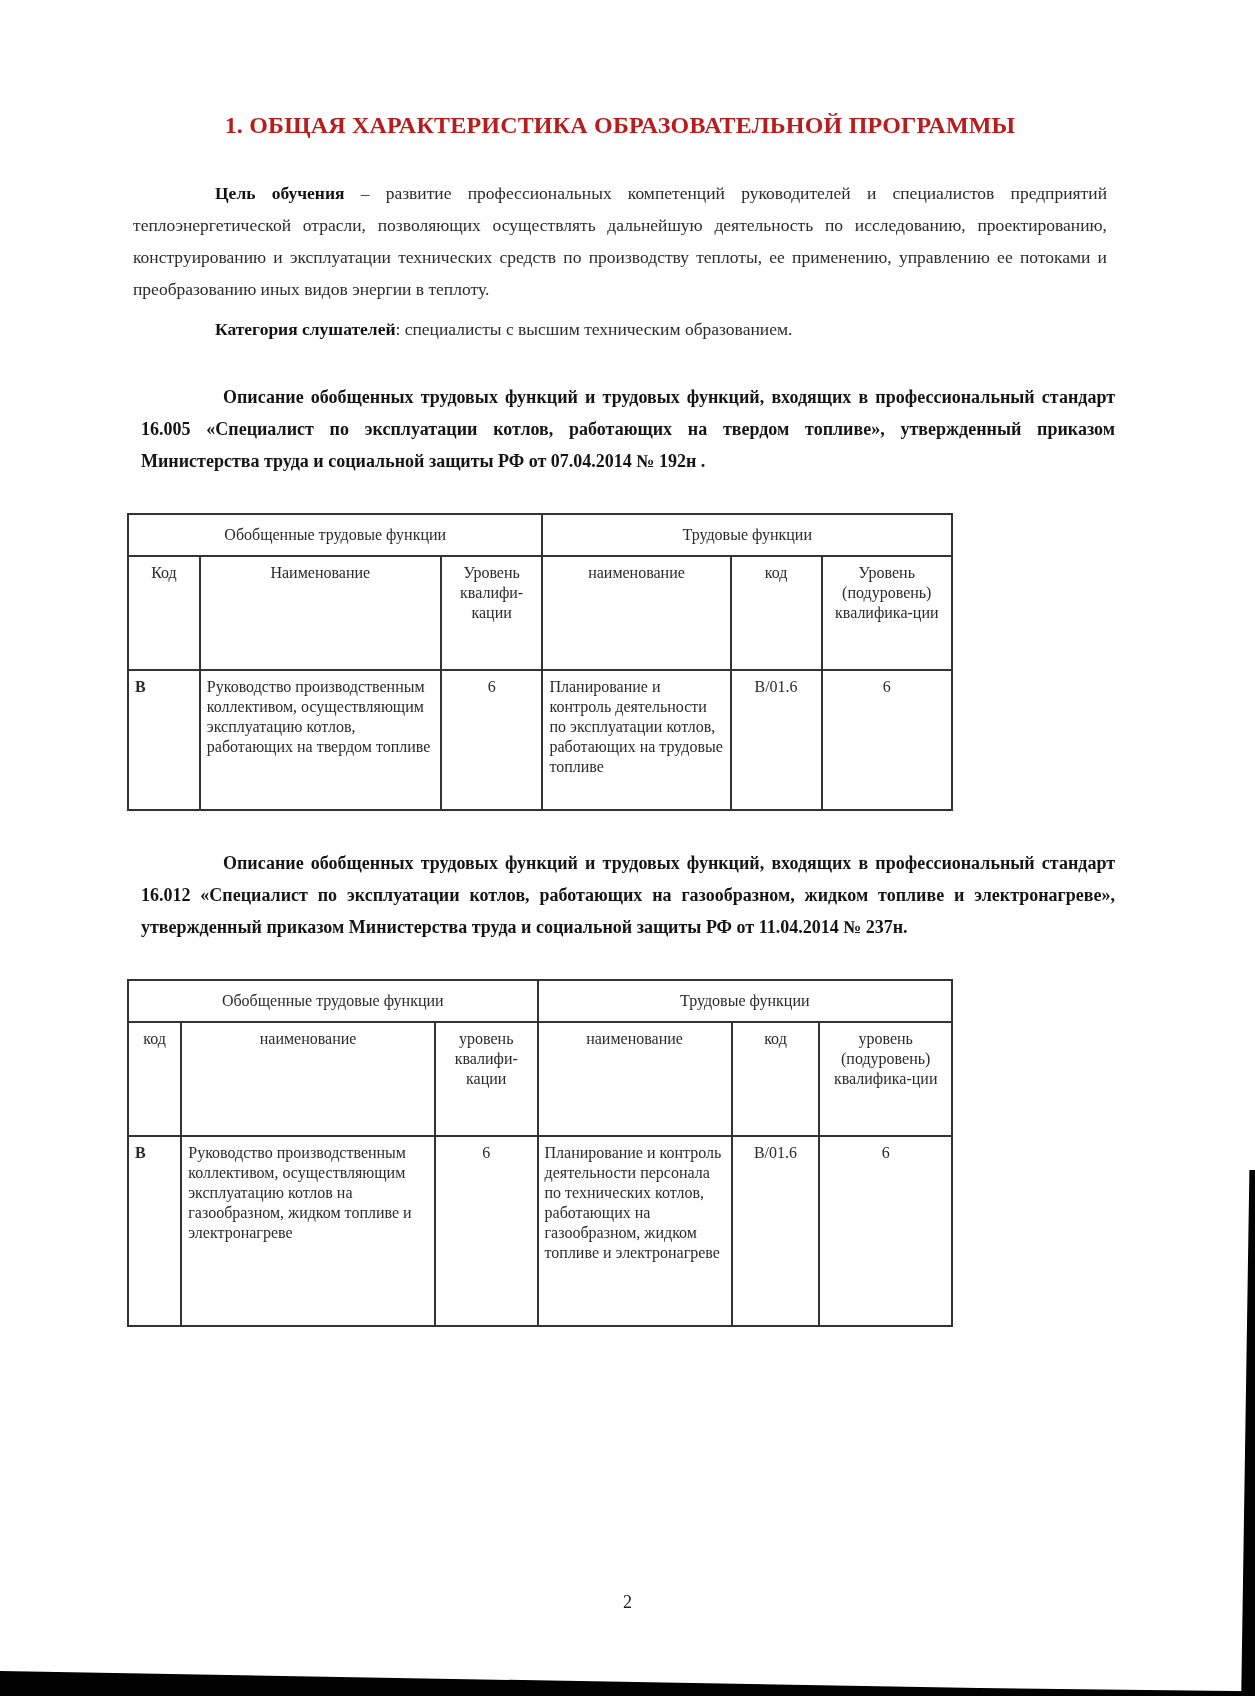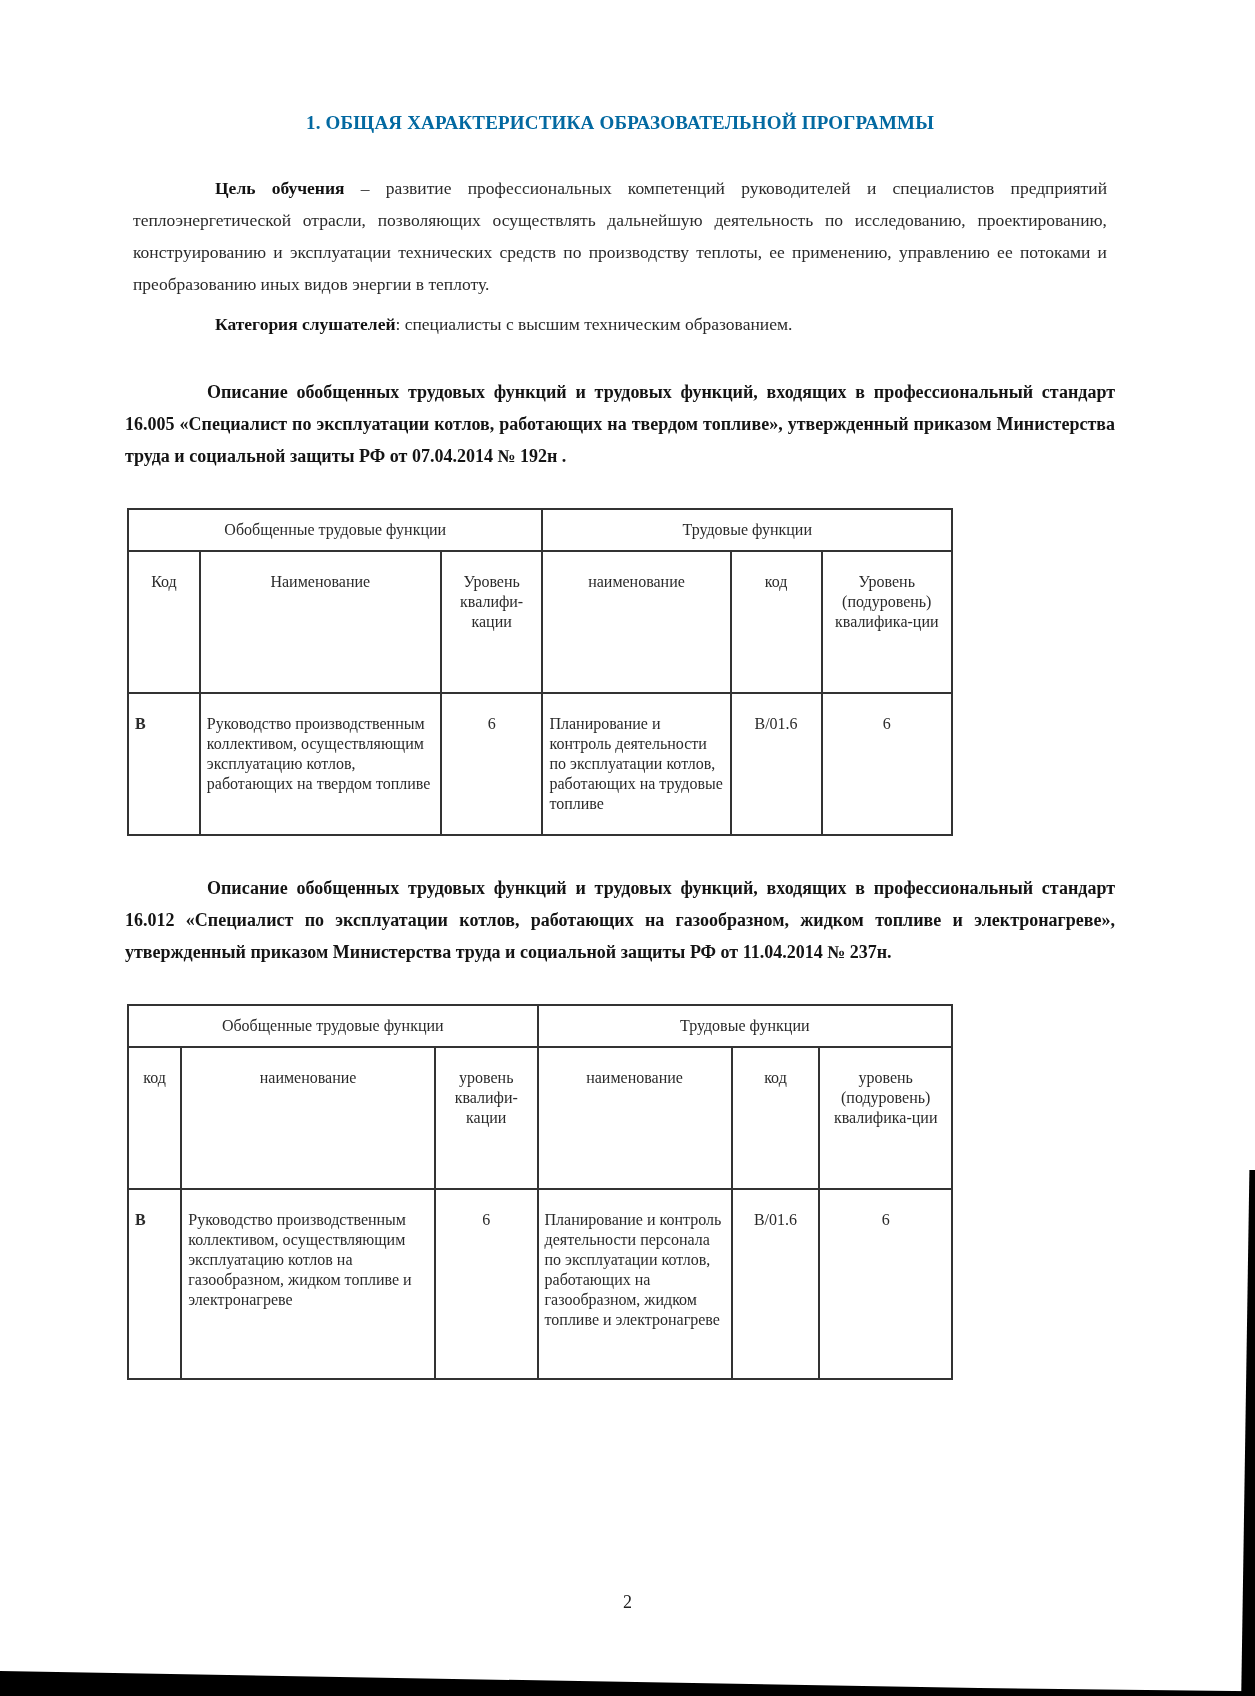--- a/index.html
+++ b/index.html
@@ -13,39 +13,39 @@
     background: #000; clip-path: polygon(60% 0, 100% 0, 100% 100%, 0 100%);
   }
   .scan-edge-bottom {
     position: absolute; left: 0; bottom: 0; width: 1255px; height: 32px;
     background: #000; clip-path: polygon(0 22%, 78% 75%, 100% 85%, 100% 100%, 0 100%);
   }
   .page {
     position: absolute; left: 125px; top: 112px; width: 990px;
   }
   .section-title {
-    font-weight: bold; font-size: 19px; text-align: center; letter-spacing: 0.2px;
-    margin: 0 0 38px 0; color: #0369a1;
+    font-weight: bold; font-size: 24px; text-align: center; letter-spacing: 0.2px;
+    margin: 0 0 38px 0; color: #b91c1c;
   }
   .para {
     font-size: 17.5px; line-height: 32px; text-align: justify; margin: 8px;
     text-indent: 82px; color: #2a2a2a;
   }
   .para b { color: #111; }
   .para.tight { margin-top: 0; }
   .std-heading {
     font-weight: bold; font-size: 18px; line-height: 32px; text-align: justify;
-    text-indent: 82px; margin: 36px 0 36px 0; color: #141414;
+    text-indent: 82px; margin: 36px 0 36px 16px; color: #141414;
   }
   table.func {
     width: 826px; border-collapse: collapse; font-size: 16px; color: #2a2a2a;
     margin-left: 2px;
   }
   table.func td, table.func th {
-    border: 2px solid #333; vertical-align: top; padding: 20px 6px;
+    border: 2px solid #333; vertical-align: top; padding: 6px 6px;
     font-weight: normal; line-height: 20px;
   }
   table.func th.group { text-align: center; padding: 10px 6px; }
   table.func th.col { text-align: center; height: 100px; }
   table.func td.center { text-align: center; }
   table.func td.code { font-weight: bold; }
   .page-number {
     position: absolute; left: 0; width: 1255px; top: 1592px; text-align: center;
     font-size: 18px; color: #222;
   }
@@ -116,21 +116,21 @@
       <th class="col">наименование</th>
       <th class="col">уровень квалифи-кации</th>
       <th class="col">наименование</th>
       <th class="col">код</th>
       <th class="col">уровень (подуровень) квалифика-ции</th>
     </tr>
     <tr style="height:190px">
       <td class="code">В</td>
       <td>Руководство производственным коллективом, осуществляющим эксплуатацию котлов на газообразном, жидком топливе и электронагреве</td>
       <td class="center">6</td>
-      <td>Планирование и контроль деятельности персонала по эксплуатации котлов, работающих на газообразном, жидком топливе и электронагреве</td>
+      <td>Планирование и контроль деятельности персонала по технических котлов, работающих на газообразном, жидком топливе и электронагреве</td>
       <td class="center">В/01.6</td>
       <td class="center">6</td>
     </tr>
   </tbody>
     </table>
 </div>
 
 <div class="page-number">2</div>
 
 </body></html>

